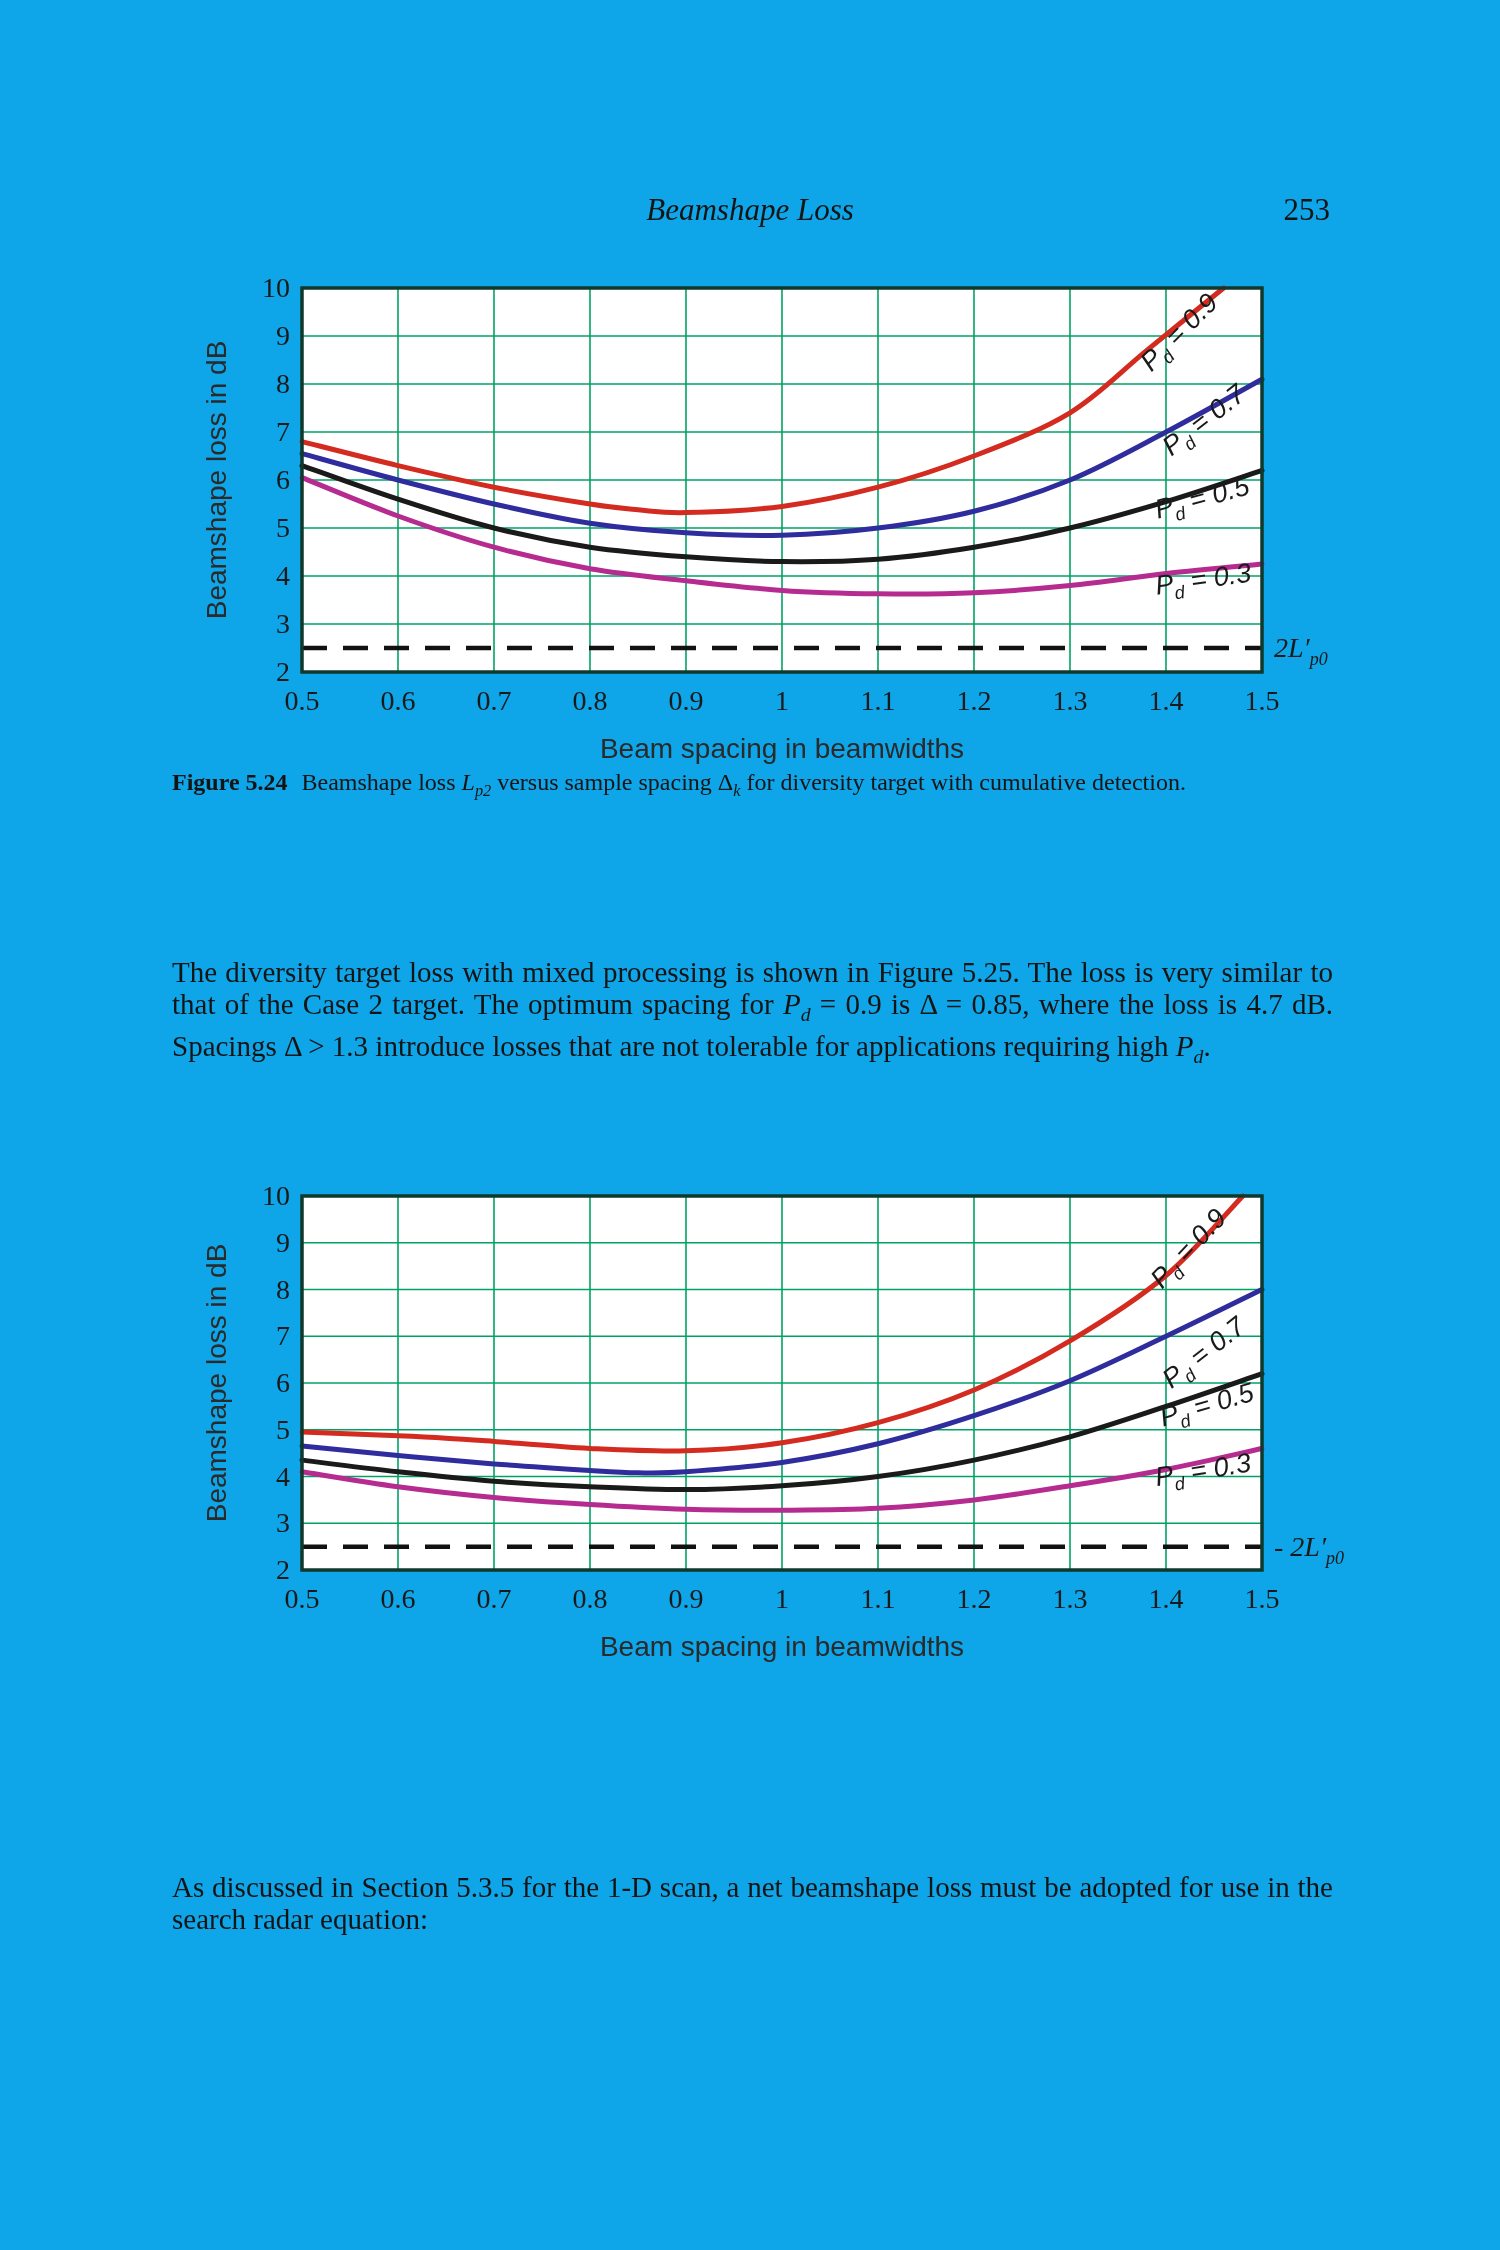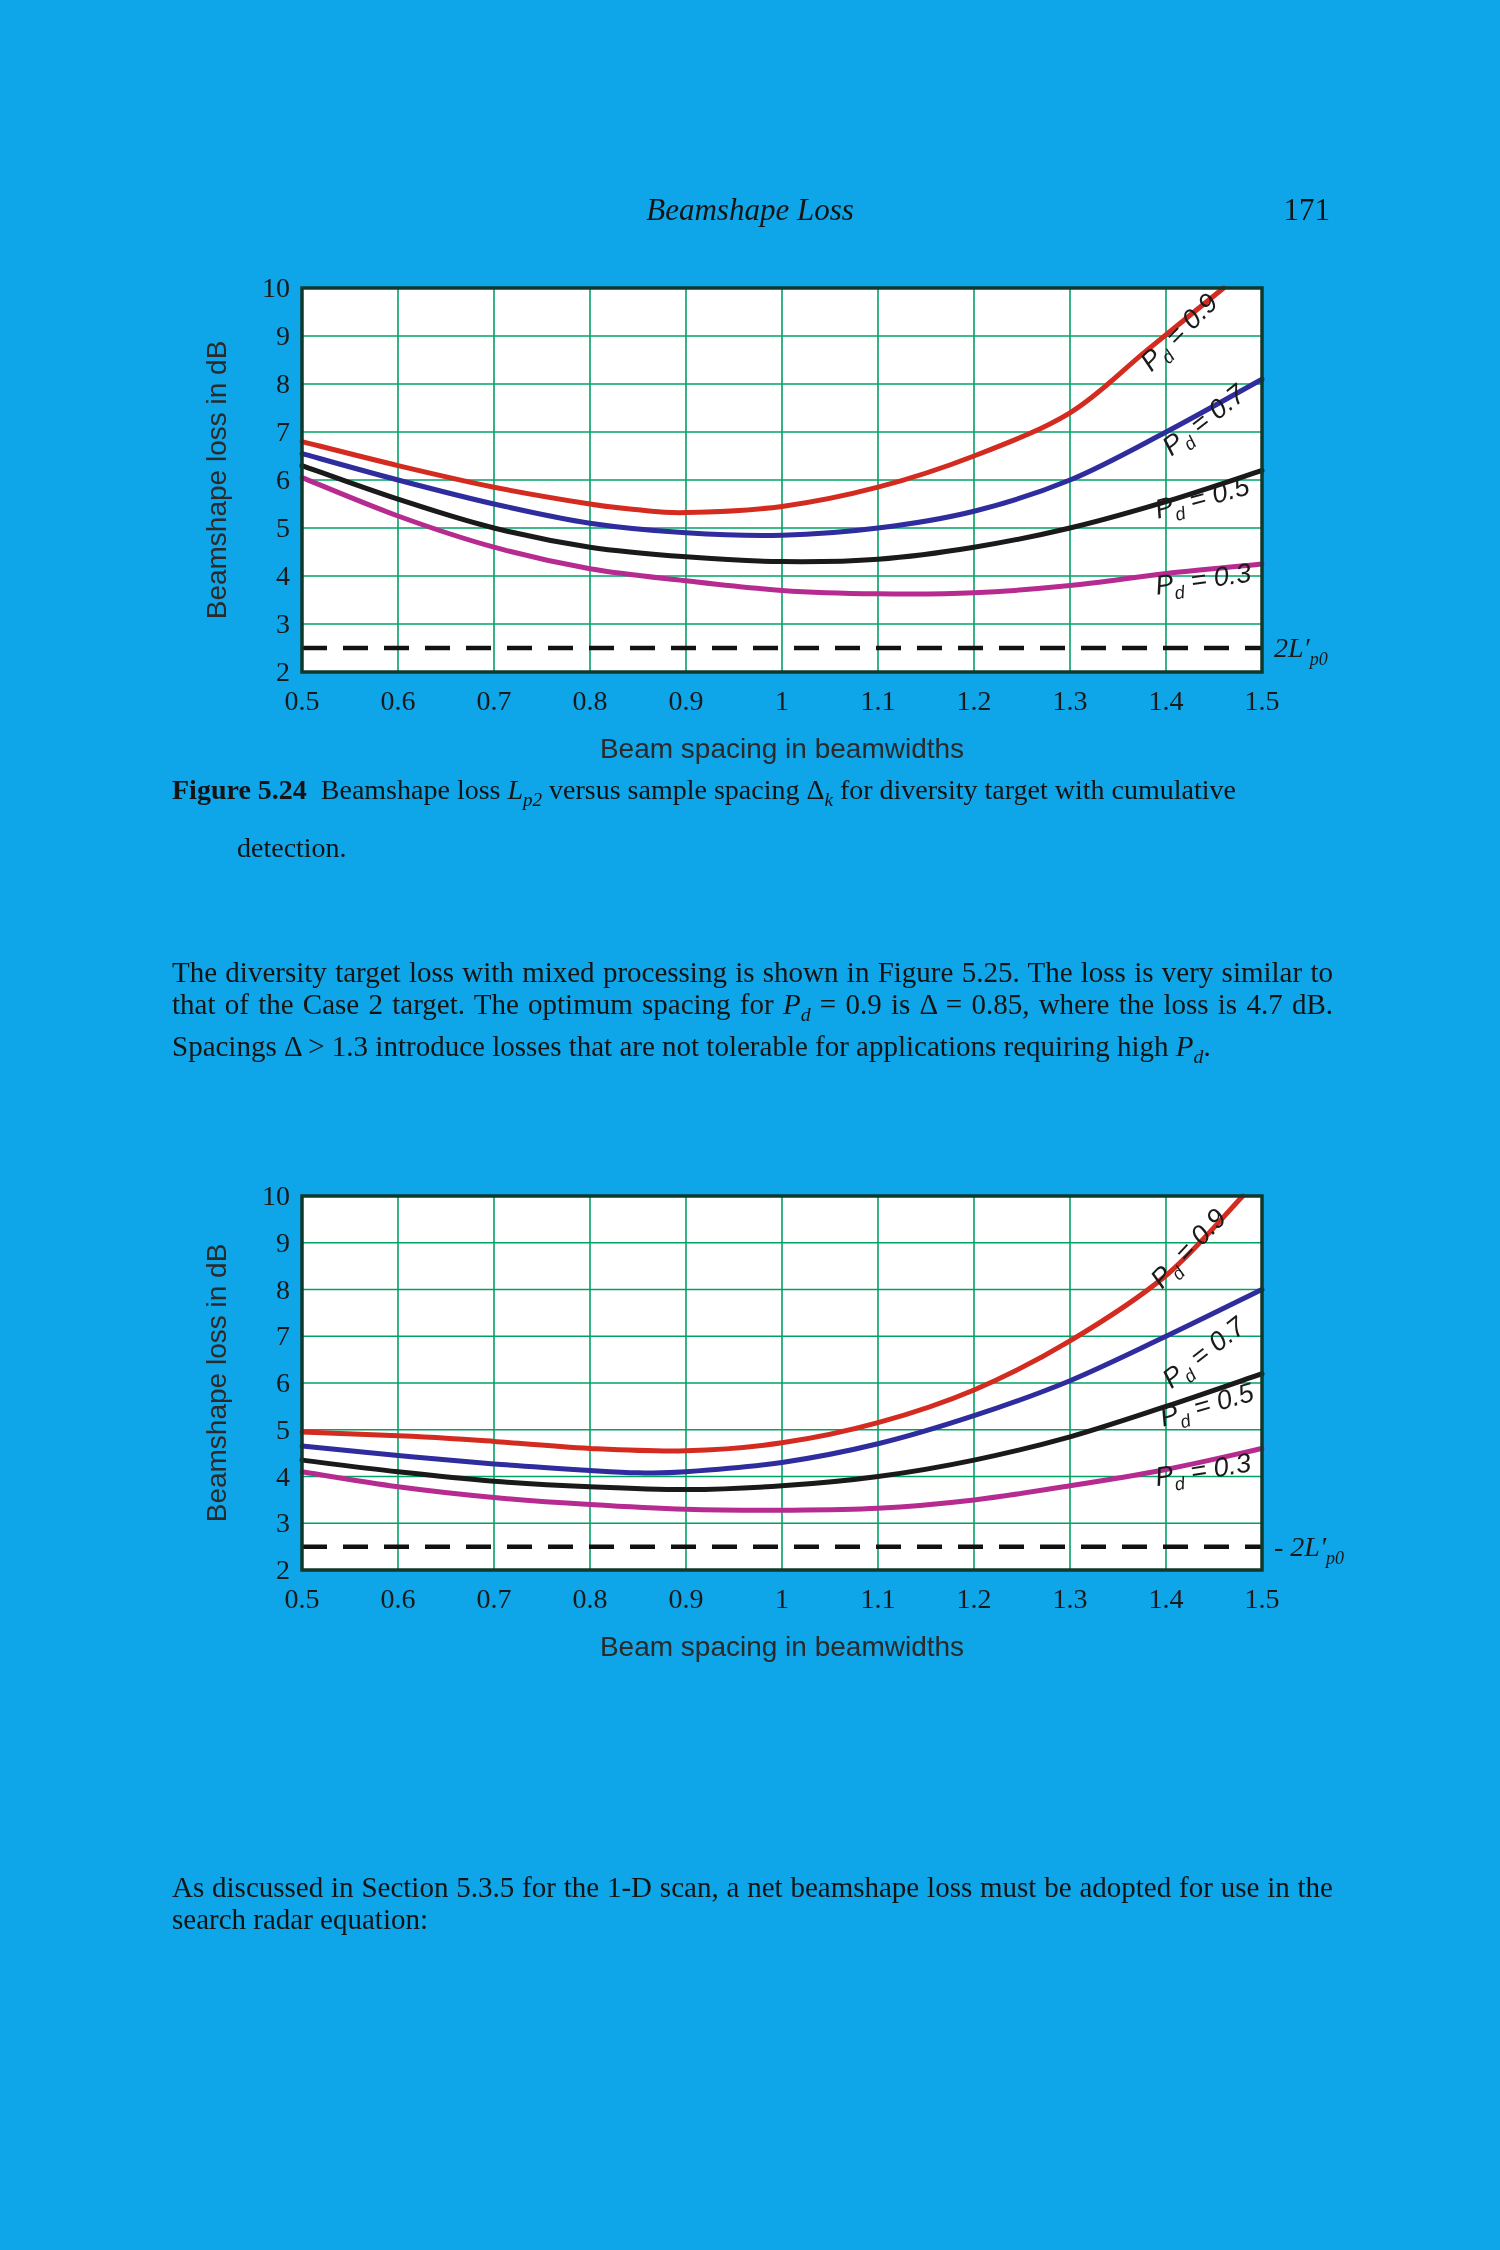--- a/index.html
+++ b/index.html
@@ -1,21 +1,21 @@
 <!DOCTYPE html>
 <html><head>
 <meta charset="utf-8">
 <style>
   html,body{margin:0;padding:0;background:#e8e8e8;}
   .page{position:relative;width:1500px;height:2250px;background:#0ea5e9;
         font-family:"Liberation Serif",serif;color:#141414;overflow:hidden;}
   .runhead{position:absolute;top:192px;left:170px;right:170px;text-align:center;
            font-style:italic;font-size:31px;}
   .pagenum{position:absolute;top:192px;right:170px;font-size:31px;font-style:normal;}
-  .caption{position:absolute;left:172px;font-size:28px;line-height:48px;
+  .caption{position:absolute;left:172px;font-size:24px;line-height:32px;
            padding-left:65px;text-indent:-65px;}
   .caption .capnum{font-weight:bold;}
   .caption .gap{display:inline-block;width:14px;}
   .heading{position:absolute;left:172px;font-size:31px;white-space:nowrap;}
   .heading .hnum{display:inline-block;}
   .heading.h-reg{font-weight:normal;}
   .heading.h-bold{font-weight:bold;}
   .para{position:absolute;left:172px;width:1161px;font-size:29px;line-height:32px;
         text-align:justify;}
   .r-i{font-style:italic;}
@@ -27,21 +27,21 @@
                font-size:27px;fill:#1a1a1a;}
   .dash-label{font-family:"Liberation Serif",serif;font-style:italic;
               font-size:28px;fill:#1a1a1a;}
 </style>
 </head>
 <body>
 
 <div class="page">
 
   <div class="runhead">Beamshape Loss</div>
-  <div class="pagenum">171</div>
+  <div class="pagenum">253</div>
 
   <svg class="overlay" id="charts-svg" width="1500" height="2250" viewBox="0 0 1500 2250">
       <g>
         <rect x="302" y="288" width="960" height="384" fill="#ffffff"></rect>
         <line x1="302" y1="288" x2="302" y2="672" stroke="#00A264" stroke-width="1.6"></line>
         <line x1="398" y1="288" x2="398" y2="672" stroke="#00A264" stroke-width="1.6"></line>
         <line x1="493.99999999999994" y1="288" x2="493.99999999999994" y2="672" stroke="#00A264" stroke-width="1.6"></line>
         <line x1="590" y1="288" x2="590" y2="672" stroke="#00A264" stroke-width="1.6"></line>
         <line x1="686" y1="288" x2="686" y2="672" stroke="#00A264" stroke-width="1.6"></line>
         <line x1="782" y1="288" x2="782" y2="672" stroke="#00A264" stroke-width="1.6"></line>

